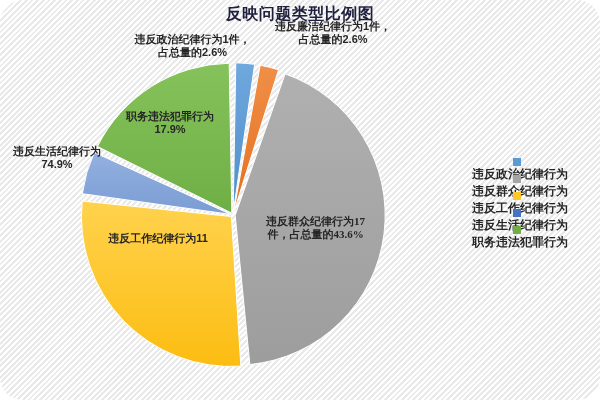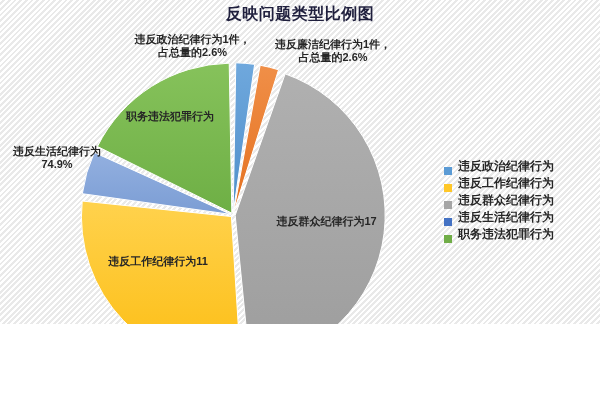--- a/index.html
+++ b/index.html
@@ -8,30 +8,31 @@
   }
   body {
     width: 600px;
     height: 400px;
     overflow: hidden;
     font-family: "Liberation Sans", sans-serif;
   }
   #root {
     position: relative;
     width: 600px;
-    height: 324px;
+    height: 400px;
     background-color: #ffffff;
     background-image: repeating-linear-gradient(
       135deg,
       #ffffff 0px,
       #ffffff 2px,
       #e9e9e9 2px,
       #e9e9e9 4px
     );
     overflow: hidden;
+    border-radius: 23px;
   }
   #chart-title {
     position: absolute;
     top: 4px;
     left: 0;
     width: 600px;
     text-align: center;
     font-size: 16px;
     font-weight: bold;
     color: #1f1f3d;
@@ -60,22 +61,23 @@
     white-space: nowrap;
   }
   #legend {
     position: absolute;
     right: 4px;
     top: 158px;
     width: 152px;
   }
   .legend-item {
     display: flex;
-    align-items: flex-end;
+    align-items: center;
     height: 17px;
+    flex-direction: column;
   }
   .legend-swatch {
     width: 8px;
     height: 8px;
     margin-right: 6px;
     flex: 0 0 auto;
   }
   .legend-label {
     font-size: 12px;
     color: #262626;
@@ -130,55 +132,57 @@
       <path fill="url(#gE)" stroke="#ffffff" stroke-width="1" d="M 82.32 193.71 A 150 150 0 0 1 94.27 152.46 L 230.89 214.39 Z"></path>
 
       <path fill="url(#gF)" stroke="#ffffff" stroke-width="1" d="M 97.45 146.48 A 150 150 0 0 1 229.21 63.16 L 231.82 213.14 Z"></path>
     </svg>
 
     <div class="slice-label" style="left:110px; top:33px; width:165px;">
       <div>违反政治纪律行为1件，</div>
       <div>占总量的2.6%</div>
     </div>
 
-    <div class="slice-label" style="left:258px; top:38px; width:150px;">
+    <div class="slice-label" style="left:258px; top:20px; width:150px;">
       <div>违反廉洁纪律行为1件，</div>
       <div>占总量的2.6%</div>
     </div>
 
     <div class="slice-label" style="left:110px; top:110px; width:120px;">
       <div>职务违法犯罪行为</div>
+      <div>17.9%</div>
     </div>
 
     <div class="slice-label" style="left:2px; top:145px; width:110px;">
       <div>违反生活纪律行为</div>
       <div>74.9%</div>
     </div>
 
-    <div class="slice-label" style="left:78px; top:255px; width:160px;">
+    <div class="slice-label" style="left:78px; top:232px; width:160px;">
       <div>违反工作纪律行为11</div>
     </div>
 
-    <div class="slice-label" style="left:249px; top:215px; width:155px;">
+    <div class="slice-label" style="left:238px; top:215px; width:155px;font-family:Liberation Serif, serif;">
       <div>违反群众纪律行为17</div>
+      <div>件，占总量的43.6%</div>
     </div>
   </div>
 
   <div id="legend">
     <div class="legend-item">
       <span class="legend-swatch" style="background:#5B9BD5"></span>
       <span class="legend-label">违反政治纪律行为</span>
     </div>
     <div class="legend-item">
+      <span class="legend-swatch" style="background:#A5A5A5"></span>
+      <span class="legend-label">违反群众纪律行为</span>
+    </div>
+    <div class="legend-item">
       <span class="legend-swatch" style="background:#FFC728"></span>
       <span class="legend-label">违反工作纪律行为</span>
-    </div>
-    <div class="legend-item">
-      <span class="legend-swatch" style="background:#A5A5A5"></span>
-      <span class="legend-label">违反群众纪律行为</span>
     </div>
     <div class="legend-item">
       <span class="legend-swatch" style="background:#4472C4"></span>
       <span class="legend-label">违反生活纪律行为</span>
     </div>
     <div class="legend-item">
       <span class="legend-swatch" style="background:#70AD47"></span>
       <span class="legend-label">职务违法犯罪行为</span>
     </div>
   </div>

